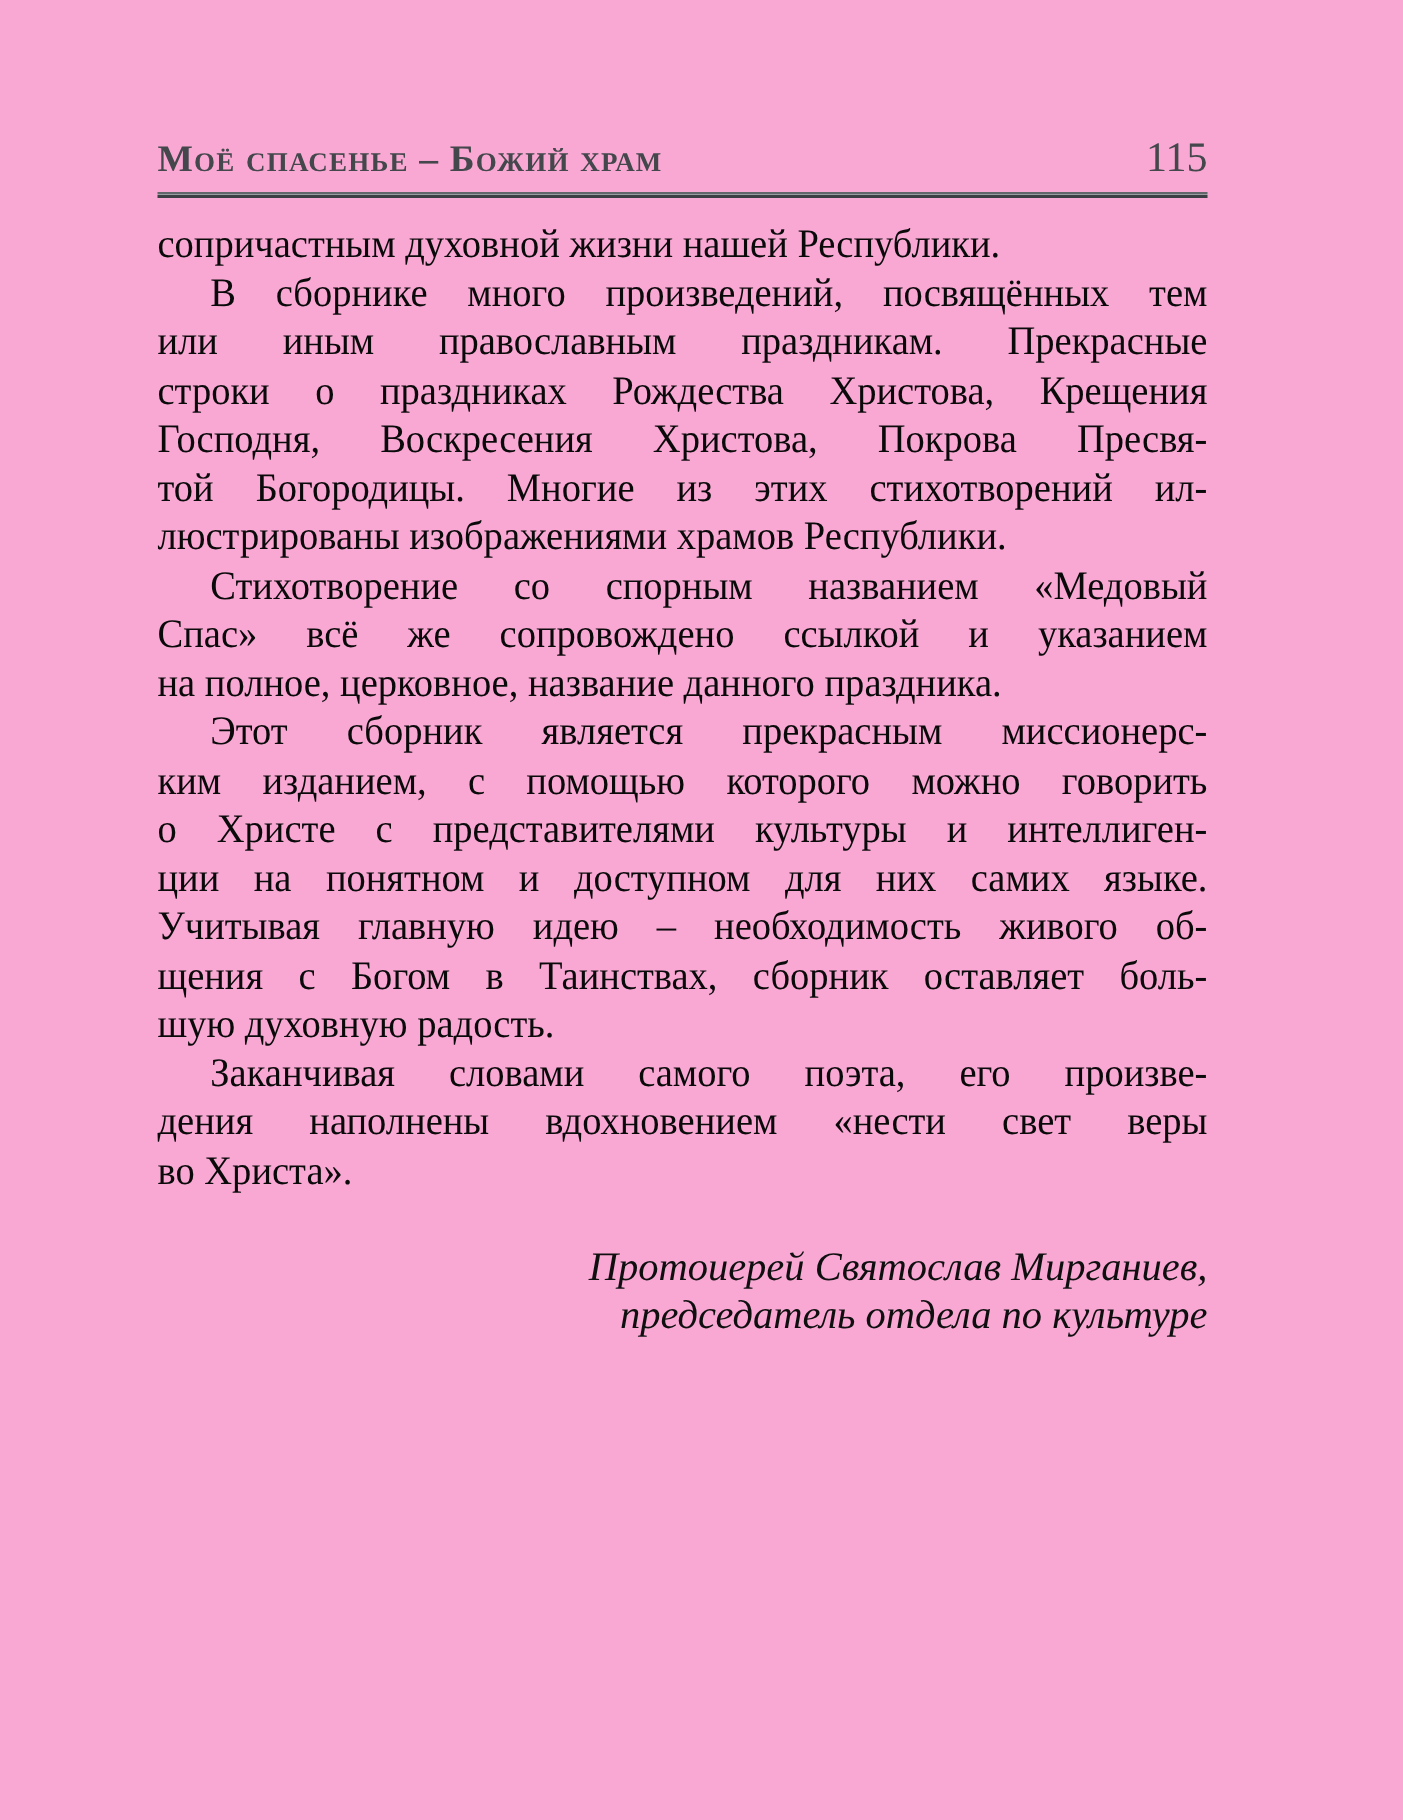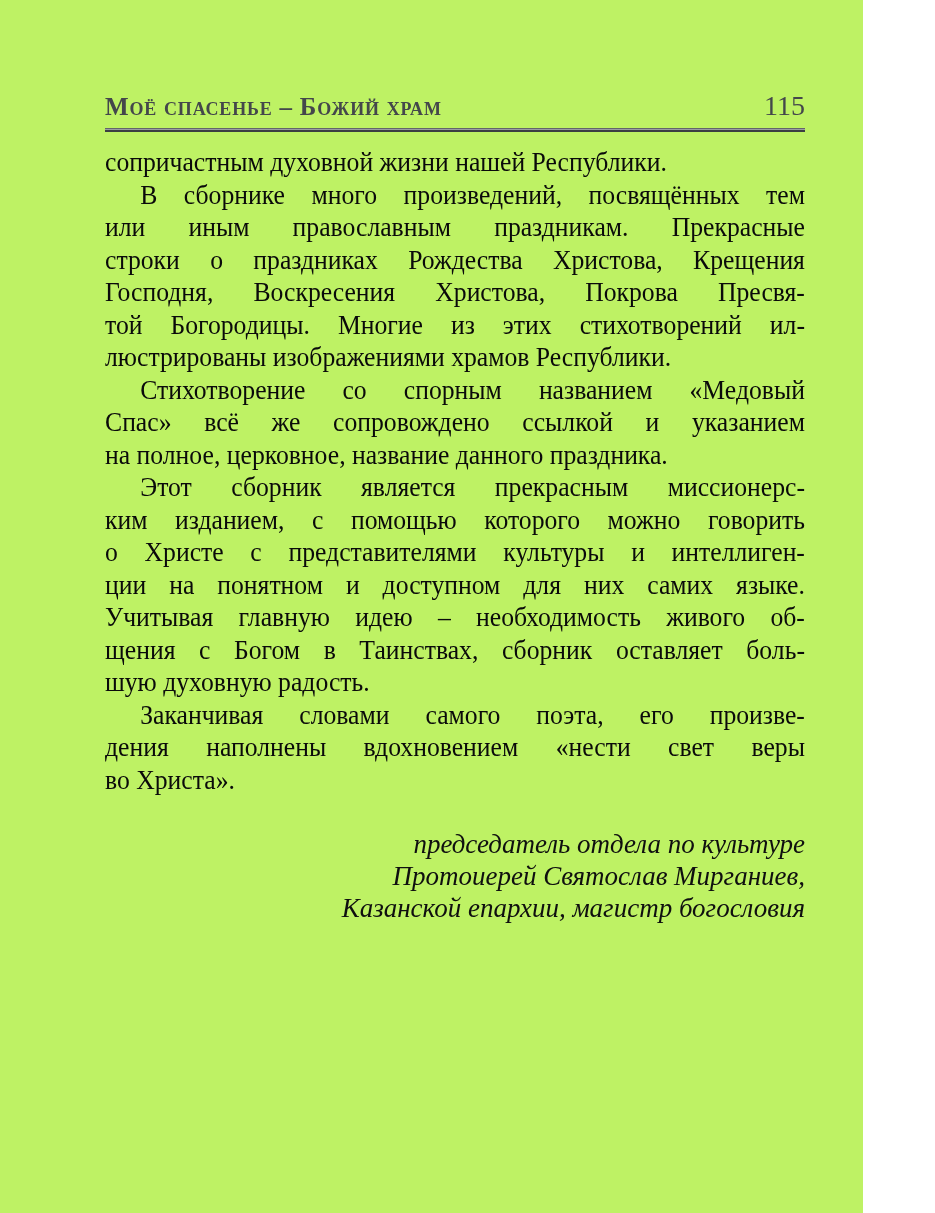--- a/index.html
+++ b/index.html
@@ -1,20 +1,20 @@
 <!DOCTYPE html>
 <html lang="ru"><head>
 <meta charset="utf-8">
 <style>
   html, body { margin: 0; padding: 0; background: #ffffff; }
   .page {
     position: relative;
-    width: 863px;
+    width: 935px;
     height: 1213px;
-    background: #bef264;
+    background: #f9a8d4;
     overflow: hidden;
     font-family: "Liberation Serif", serif;
   }
   .header {
     position: absolute;
     left: 105px;
     top: 90px;
     width: 700px;
     display: flex;
     justify-content: space-between;
@@ -125,18 +125,17 @@
 
     <div class="para indent">
       <div class="line">Заканчивая словами самого поэта, его произве-</div>
       <div class="line">дения наполнены вдохновением «нести свет веры</div>
       <div class="line last">во Христа».</div>
     </div>
 
   </div>
 
   <div class="signature">
+    <div class="sig-line">Протоиерей Святослав Мирганиев,</div>
     <div class="sig-line">председатель отдела по культуре</div>
-    <div class="sig-line">Протоиерей Святослав Мирганиев,</div>
-    <div class="sig-line">Казанской епархии, магистр богословия</div>
   </div>
 
 </div>
 
 </body></html>

